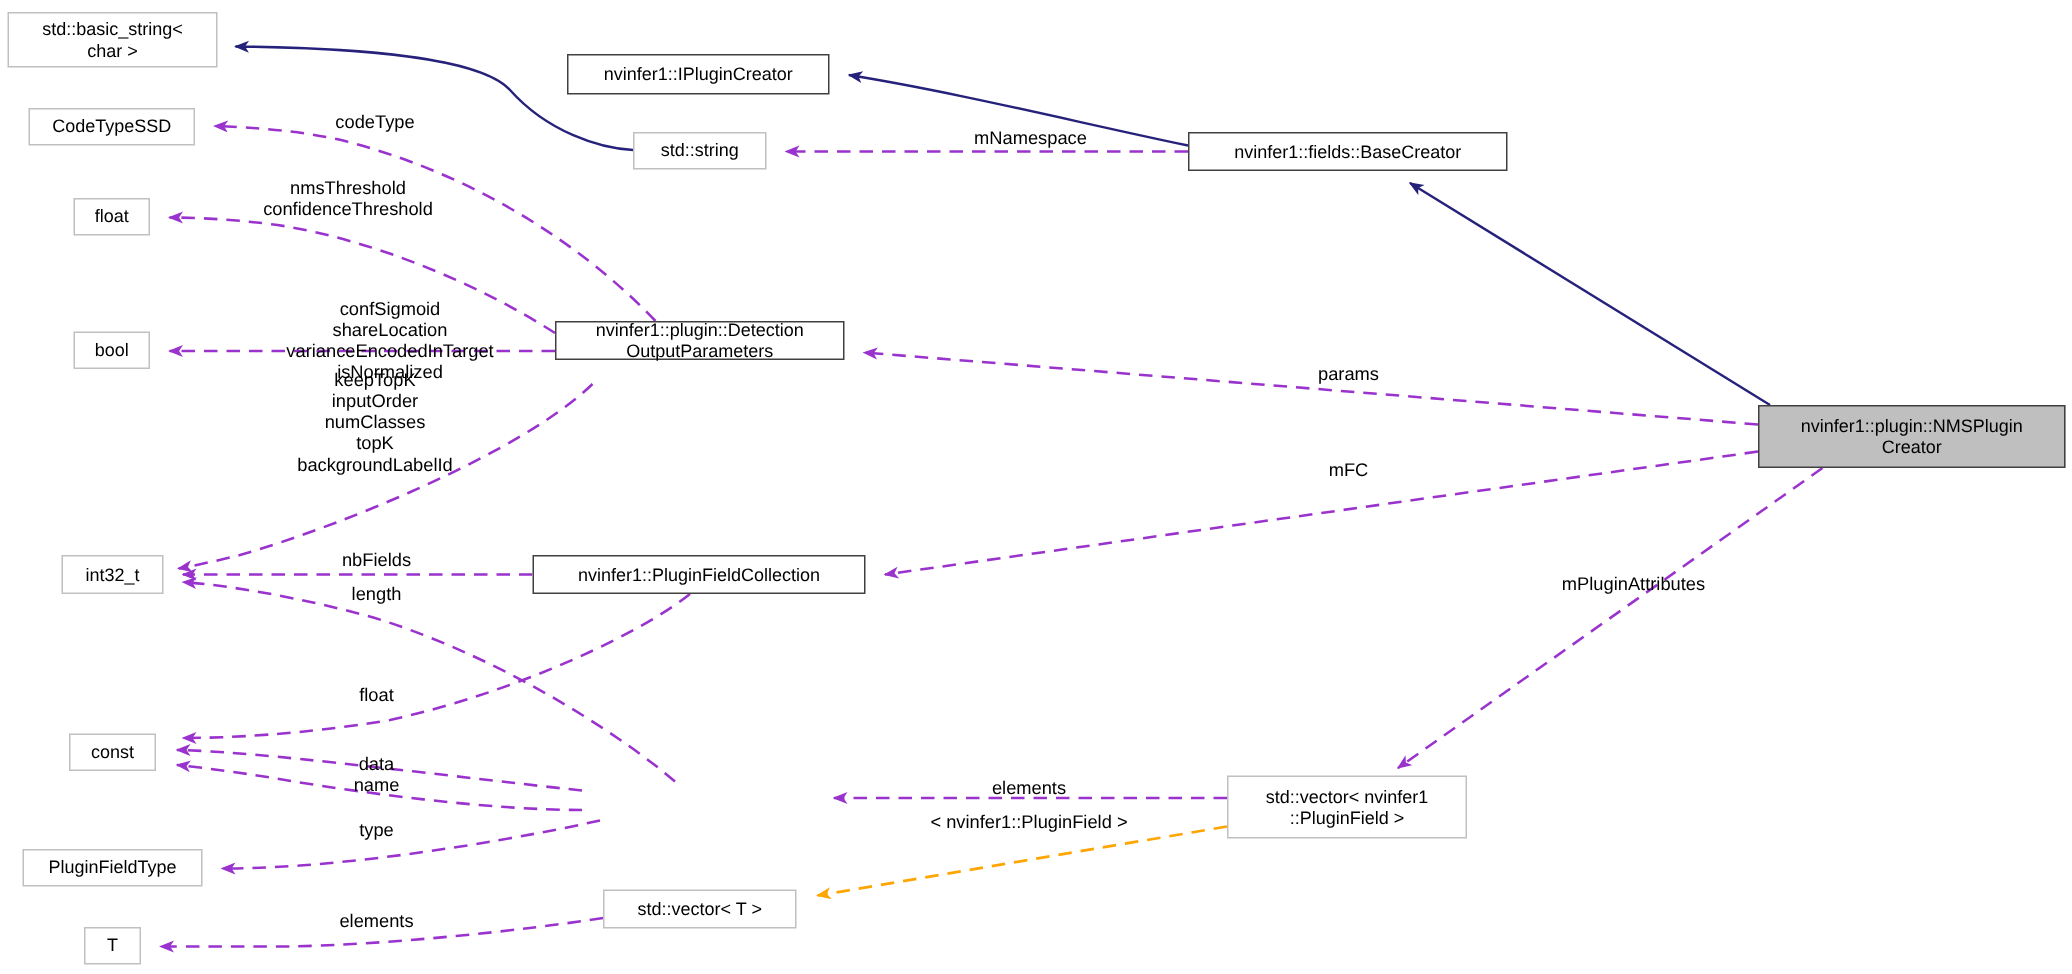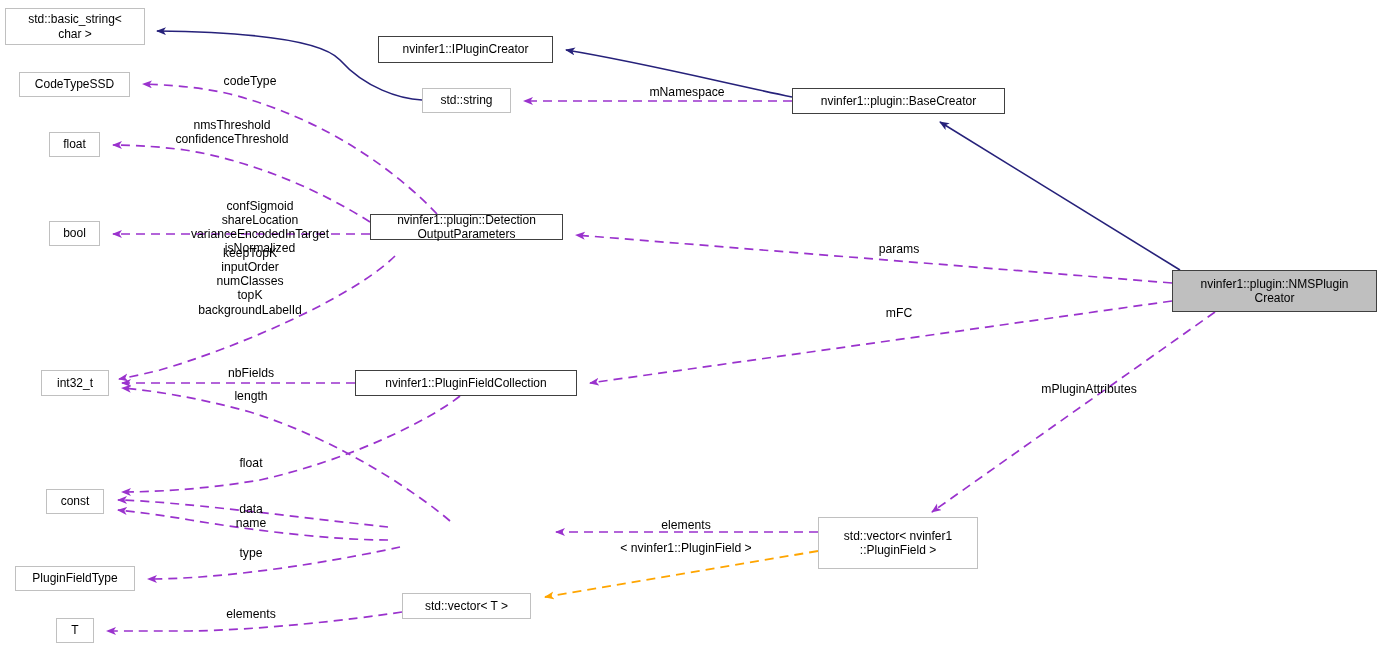--- a/index.html
+++ b/index.html
@@ -152,22 +152,22 @@
   <div class="node-box" style="left:15px; top:566px; width:120px; height:25px;">PluginFieldType</div>
   <div class="node-box" style="left:56px; top:618px; width:38px;  height:25px;">T</div>
 
   <div class="node-box bold-border" style="left:378px; top:36px;  width:175px; height:27px;">nvinfer1::IPluginCreator</div>
   <div class="node-box" style="left:422px; top:88px;  width:89px;  height:25px;">std::string</div>
   <div class="node-box bold-border" style="left:370px; top:214px; width:193px; height:26px;">nvinfer1::plugin::Detection
 OutputParameters</div>
   <div class="node-box bold-border" style="left:355px; top:370px; width:222px; height:26px;">nvinfer1::PluginFieldCollection</div>
   <div class="node-box" style="left:402px; top:593px; width:129px; height:26px;">std::vector&lt; T &gt;</div>
 
-  <div class="node-box bold-border" style="left:792px; top:88px;  width:213px; height:26px;">nvinfer1::plugin::BaseCreator</div>
-  <div class="node-box" style="left:818px; top:517px; width:160px; height:52px;">std::vector&lt; nvinfer1
+  <div class="node-box bold-border" style="left:792px; top:88px;  width:213px; height:26px;">nvinfer1::fields::BaseCreator</div>
+  <div class="node-box" style="left:818px; top:517px; width:160px; height:42px;">std::vector&lt; nvinfer1
 ::PluginField &gt;</div>
 
   <div class="node-box highlight" style="left:1172px; top:270px; width:205px; height:42px;">nvinfer1::plugin::NMSPlugin
 Creator</div>
 
   <div class="edge-label" style="left:250px; top:74px;">codeType</div>
   <div class="edge-label multi" style="left:232px; top:118px;">nmsThreshold
 confidenceThreshold</div>
   <div class="edge-label multi" style="left:260px; top:174px;margin-top:25px;">confSigmoid
 shareLocation

